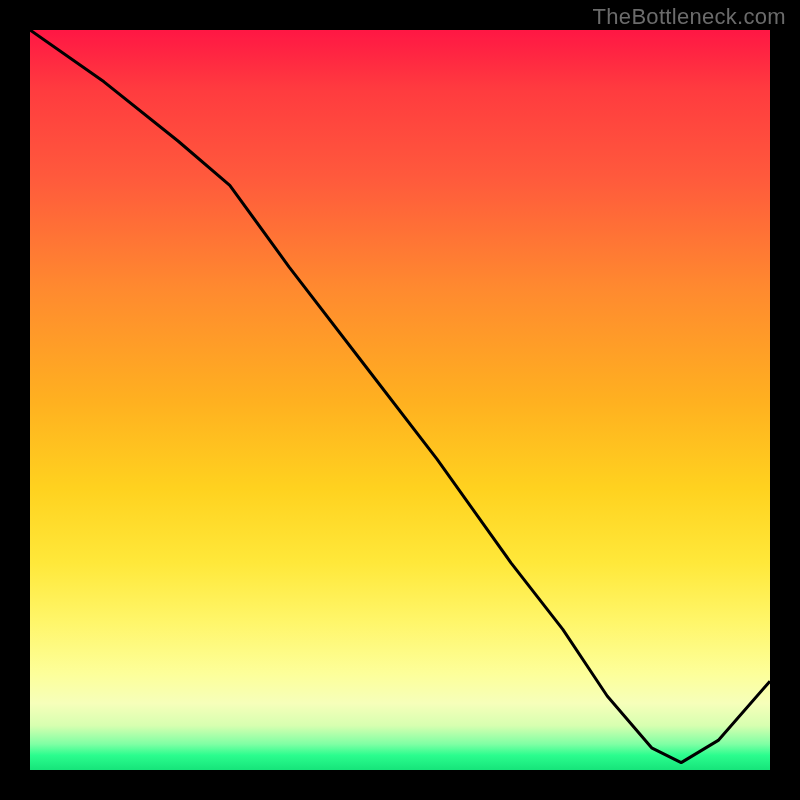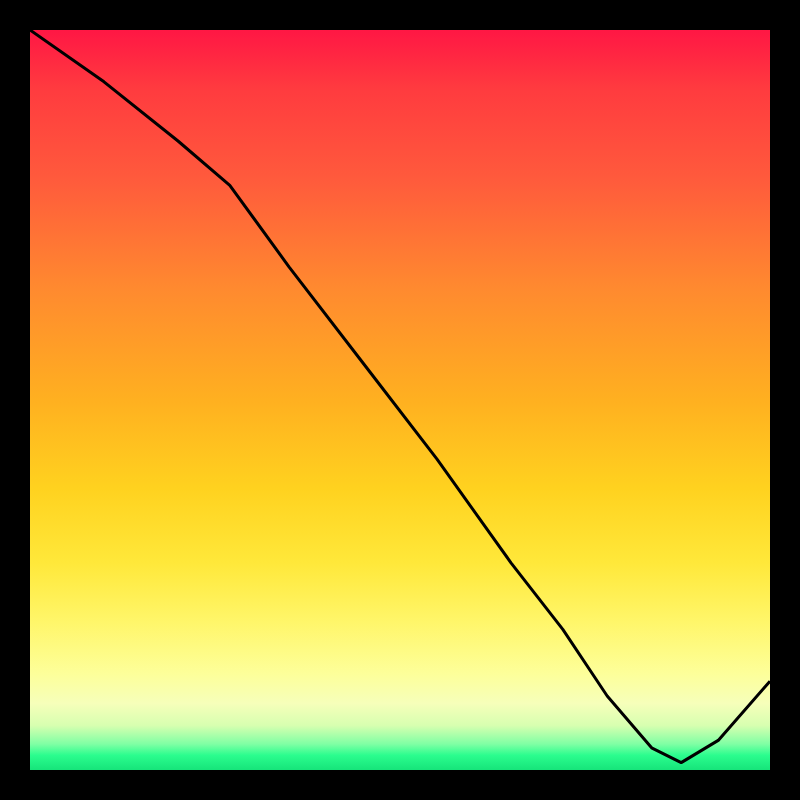--- a/index.html
+++ b/index.html
@@ -69,20 +69,21 @@
     letter-spacing: 1px;
     white-space: nowrap;
     transform: translate(-50%, -50%);
   }
 </style>
 </head>
 <body>
 
 <div class="wrap">
 
+  <div class="watermark">TheBottleneck.com</div>
 
   <div class="plot-frame">
     <div class="gradient"></div>
 
     <svg class="curve-svg" viewBox="0 0 740 740" preserveAspectRatio="none">
       <path fill="none" stroke="#000" stroke-width="3" stroke-linejoin="round" d="M0.0 0.0 L74.0 51.8 L148.0 111.0 L199.8 155.4 L259.0 236.8 L333.0 333.0 L407.0 429.2 L481.0 532.8 L532.8 599.4 L577.2 666.0 L621.6 717.8 L651.2 732.6 L688.2 710.4 L740.0 651.2"></path>
     </svg>
 
     <div class="annot" style="left: 82.5%; top: 97.5%;"></div>
   </div>

